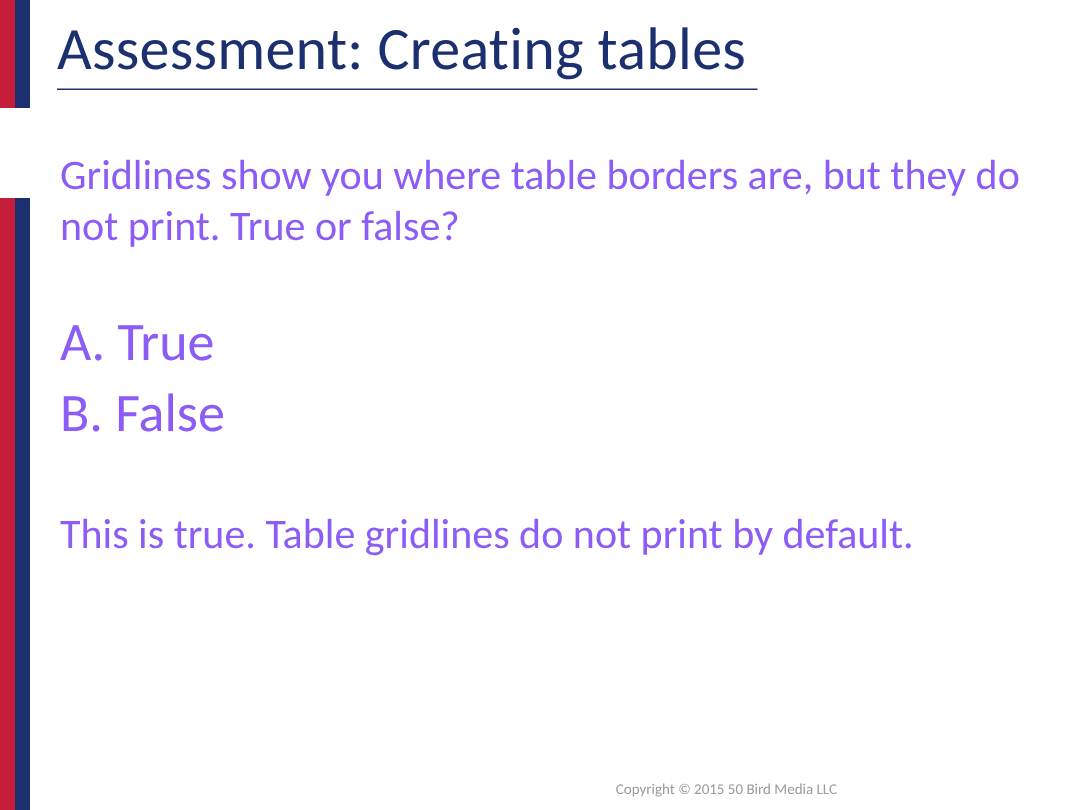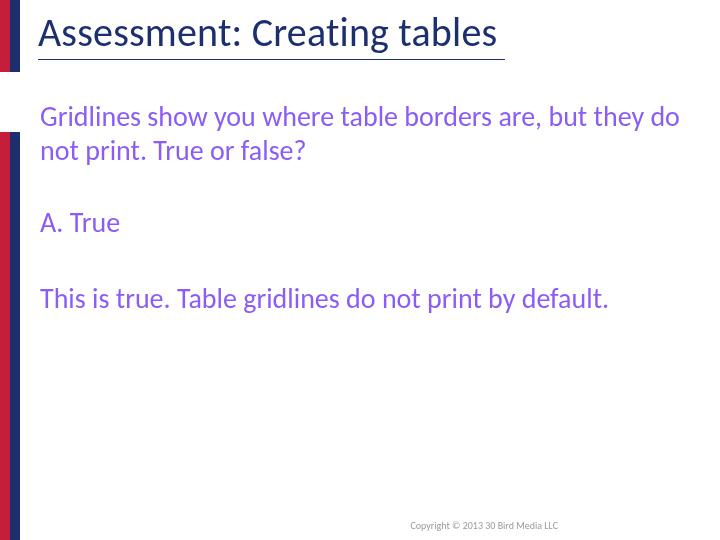--- a/index.html
+++ b/index.html
@@ -54,21 +54,21 @@
     top: 100px;
     width: 640px;
     color: #8b5cf6;
   }
   .question {
     font-size: 28px;
     line-height: 1.2;
     margin-bottom: 38px;
   }
   .options {
-    font-size: 28px;
+    font-size: 36px;
     line-height: 1.3;
     margin-bottom: 40px;
   }
   .options .opt { display: block; }
   .answer {
     font-size: 28px;
     line-height: 1.2;
     margin-top: 18px;
   }
   .copyright {
@@ -90,19 +90,20 @@
     <div class="gap"></div>
   </div>
 
   <div class="title">Assessment: Creating tables</div>
 
   <div class="body">
     <div class="question">Gridlines show you where table borders are, but they do not print. True or false?</div>
 
     <div class="options">
       <span class="opt">A. True</span>
+      <span class="opt">B. False</span>
     </div>
 
     <div class="answer">This is true. Table gridlines do not print by default.</div>
   </div>
 
-  <div class="copyright">Copyright © 2013 30 Bird Media LLC</div>
+  <div class="copyright">Copyright © 2015 50 Bird Media LLC</div>
 </div>
 
 </body></html>

